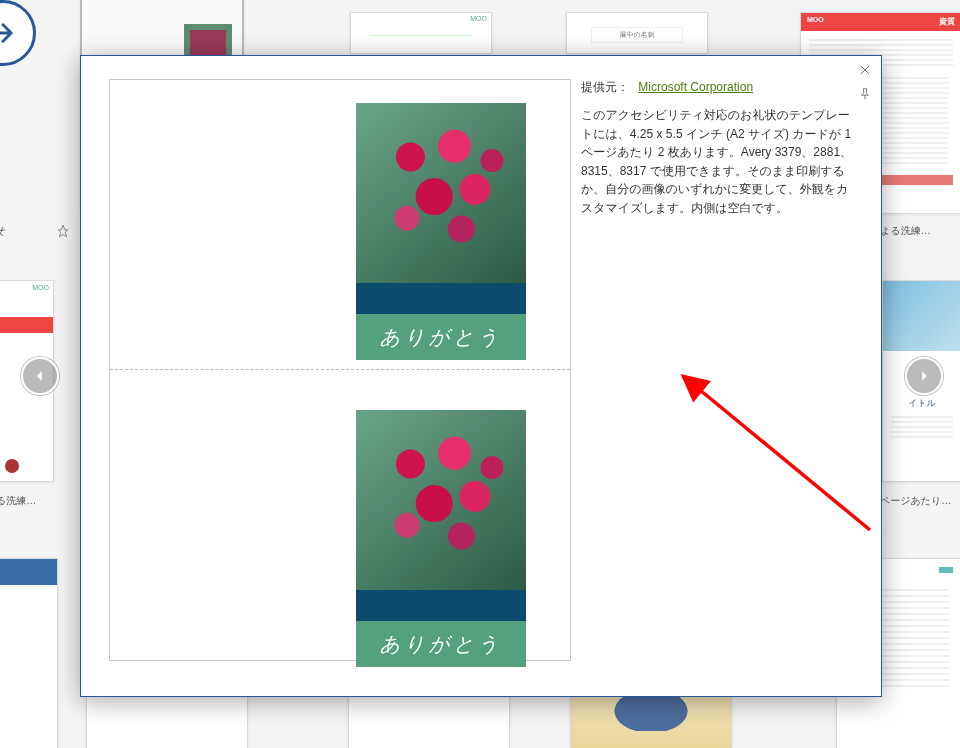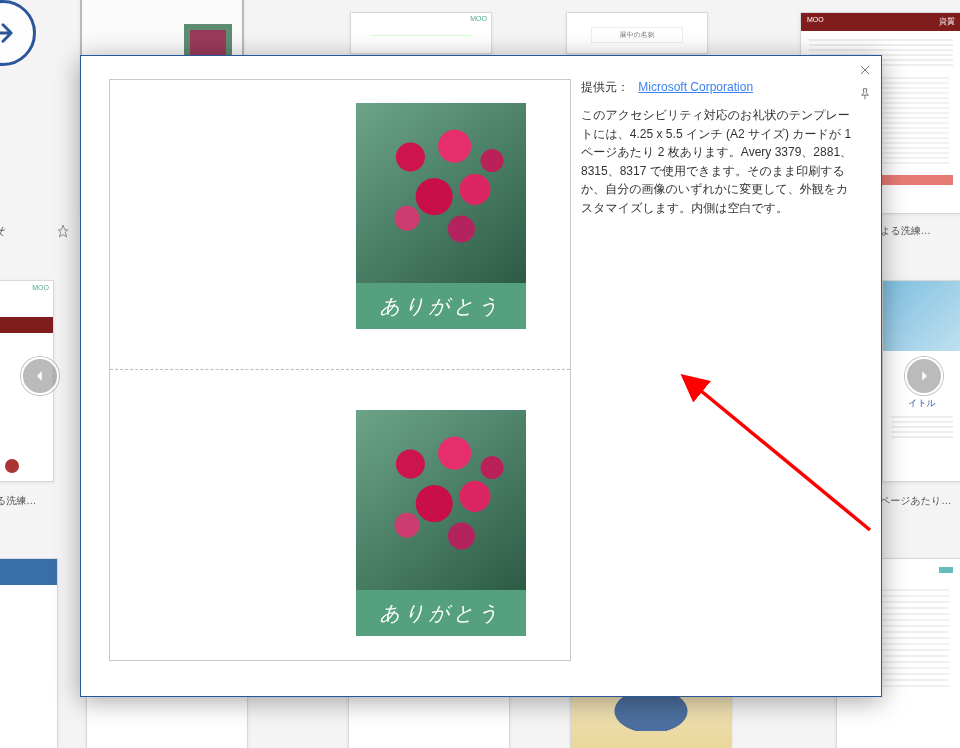--- a/index.html
+++ b/index.html
@@ -2,21 +2,21 @@
 <html><head>
 <meta charset="utf-8">
 <style>
   html,body{margin:0;padding:0;width:960px;height:748px;overflow:hidden;
     font-family:"Meiryo","Yu Gothic","Segoe UI",sans-serif;background:#f4f4f4;}
   
   .bg{position:absolute;inset:0;background:#f4f4f4;}
   .tile{position:absolute;background:#fff;border:1px solid #d9d9d9;box-shadow:0 1px 3px rgba(0,0,0,.08);
         font-size:8px;color:#777;overflow:hidden;}
   .tile .bar{height:10px;background:#c8d5c4;}
-  .tile .bar.red{background:#7f1d1d;}
+  .tile .bar.red{background:#ef4444;font-weight:bold;}
   .tile.sel{border:2px solid #b9b9b9;background:#fafafa;}
   .cap{position:absolute;font-size:10px;color:#555;height:14px;overflow:hidden;text-overflow:ellipsis;white-space:nowrap;}
 
   
   .thumb-1{position:absolute;left:0;top:0;width:160px;height:210px;background:#e6e6e6;border:2px solid #b5b5b5;}
   .thumb-1 .mini{position:absolute;right:10px;top:24px;width:48px;height:62px;background:#5e8c71;}
   .thumb-1 .mini:before{content:"";position:absolute;inset:6px 6px 18px 6px;background:#9a3a5a;}
 
   
   .bg-left-nav{position:absolute;left:-30px;top:0;width:60px;height:60px;border:3px solid #2b579a;border-radius:50%;
@@ -35,42 +35,42 @@
   .modal{position:absolute;left:80px;top:55px;width:800px;height:640px;background:#fff;border:1px solid #2b579a;
     box-shadow:0 4px 24px rgba(0,0,0,.35);}
   .close{position:absolute;right:6px;top:4px;width:20px;height:20px;display:flex;align-items:center;justify-content:center;
     color:#666;font-size:16px;cursor:pointer;}
   .pin{position:absolute;right:6px;top:28px;width:20px;height:20px;color:#666;display:flex;align-items:center;justify-content:center;}
   .pin svg, .close svg{width:14px;height:14px;stroke:#666;fill:none;stroke-width:1.5;}
 
   
   .preview{position:absolute;left:28px;top:23px;width:460px;height:580px;border:1px solid #c9c9c9;background:#fff;}
   .dash{position:absolute;left:0;right:0;top:289px;border-top:1px dashed #bbb;}
-  .card{position:absolute;width:170px;height:226px;background:#fca5a5;overflow:hidden;}
+  .card{position:absolute;width:170px;height:257px;background:#0c4a6e;overflow:hidden;}
   .card.top{left:246px;top:23px;}
   .card.bot{left:246px;top:330px;}
   .flower{position:absolute;left:0;top:0;right:0;height:180px;
     background:
       radial-gradient(circle at 32% 30%, #c1184d 0 14px, transparent 15px),
       radial-gradient(circle at 58% 24%, #d9326a 0 16px, transparent 17px),
       radial-gradient(circle at 46% 52%, #bb1348 0 18px, transparent 19px),
       radial-gradient(circle at 70% 48%, #cf2a61 0 15px, transparent 16px),
       radial-gradient(circle at 62% 70%, #a9275c 0 13px, transparent 14px),
       radial-gradient(circle at 30% 64%, #c23f6f 0 12px, transparent 13px),
       radial-gradient(circle at 80% 32%, #b02457 0 11px, transparent 12px),
       linear-gradient(140deg, #6fa38a 0%, #4f7f68 50%, #2f5a46 100%);
     filter:saturate(1.1);}
   .ribbon{position:absolute;left:0;right:0;bottom:0;height:46px;background:#55a07e;
     display:flex;align-items:center;justify-content:center;color:#fff;font-size:20px;font-family:"Yu Mincho","MS Mincho",serif;font-style:italic;letter-spacing:4px;}
 
   
   .info{position:absolute;left:500px;top:23px;right:26px;}
   .title{font-size:24px;color:#2b579a;margin-bottom:10px;}
   .provider{font-size:12px;color:#333;margin-bottom:10px;}
-  .provider a{color:#3b82f6;text-decoration:underline;margin-left:6px;}
+  .provider a{color:#4d7c0f;text-decoration:underline;margin-left:6px;}
   .desc{font-size:12px;color:#333;line-height:1.55;margin-bottom:20px;}
 
   
   .create-wrap{position:absolute;left:500px;top:200px;width:110px;height:122px;border:4px solid #ff0000;background:#fff;}
   .create-btn{position:absolute;left:15px;top:13px;width:76px;height:92px;border:1px solid #8ea9db;background:#d8e2f3;
     display:flex;flex-direction:column;align-items:center;justify-content:center;gap:6px;cursor:pointer;color:#333;}
   .create-btn svg{width:26px;height:32px;fill:none;stroke:#555;stroke-width:1.2;}
   .create-btn span{font-size:12px;}
 
   

